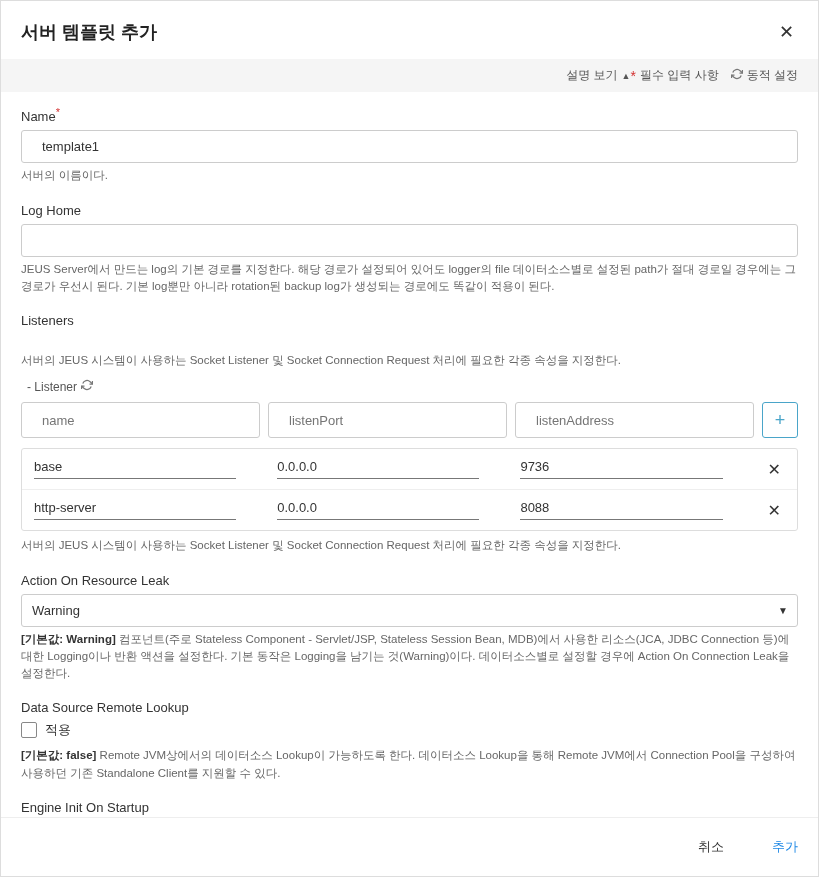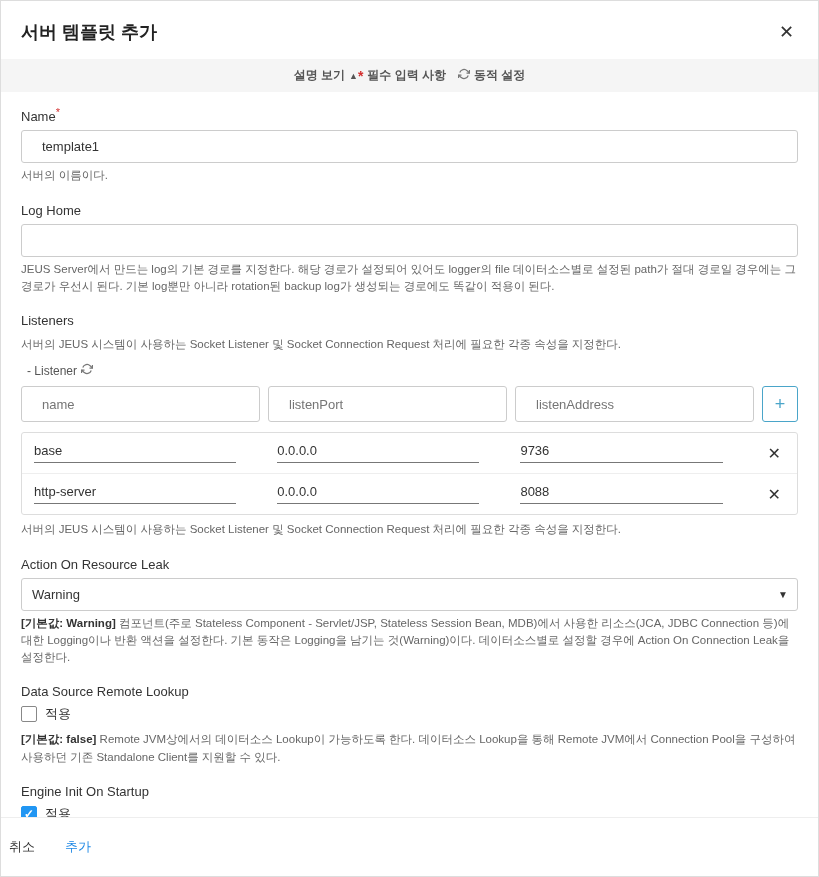--- a/index.html
+++ b/index.html
@@ -37,24 +37,23 @@
       font-size: 18px;
       color: #333;
       background: none;
       border: none;
       padding: 4px;
     }
     .toolbar {
       background: #f5f5f5;
       padding: 8px 20px;
       display: flex;
-      justify-content: center;
+      justify-content: flex-end;
       align-items: center;
       font-size: 12px;
-      font-weight: bold;
     }
     .toolbar-left {
       display: flex;
       align-items: center;
       gap: 4px;
       cursor: pointer;
       color: #555;
     }
     .toolbar-right {
       display: flex;
@@ -109,21 +108,21 @@
       margin-top: 4px;
       line-height: 1.5;
     }
     .help-text b {
       color: #333;
       font-weight: 600;
     }
     .section-label {
       font-size: 13px;
       color: #333;
-      margin-bottom: 8px;
+      margin-bottom: 24px;
     }
     .listener-sub {
       font-size: 12px;
       color: #555;
       margin: 10px 0 8px 6px;
       display: flex;
       align-items: center;
       gap: 4px;
     }
     .listener-inputs {
@@ -225,24 +224,24 @@
       content: "✓";
       color: #fff;
       font-size: 12px;
       font-weight: bold;
     }
     .checkbox-label {
       font-size: 13px;
       color: #333;
     }
     .dialog-footer {
-      padding: 14px 4px;
-      display: flex;
-      justify-content: flex-start;
-      gap: 22px;
+      padding: 14px 16px;
+      display: flex;
+      justify-content: flex-end;
+      gap: 40px;
       border-top: 1px solid #eee;
     }
     .btn-text {
       background: none;
       border: none;
       font-size: 13px;
       cursor: pointer;
       padding: 6px 4px;
     }
     .btn-cancel {

